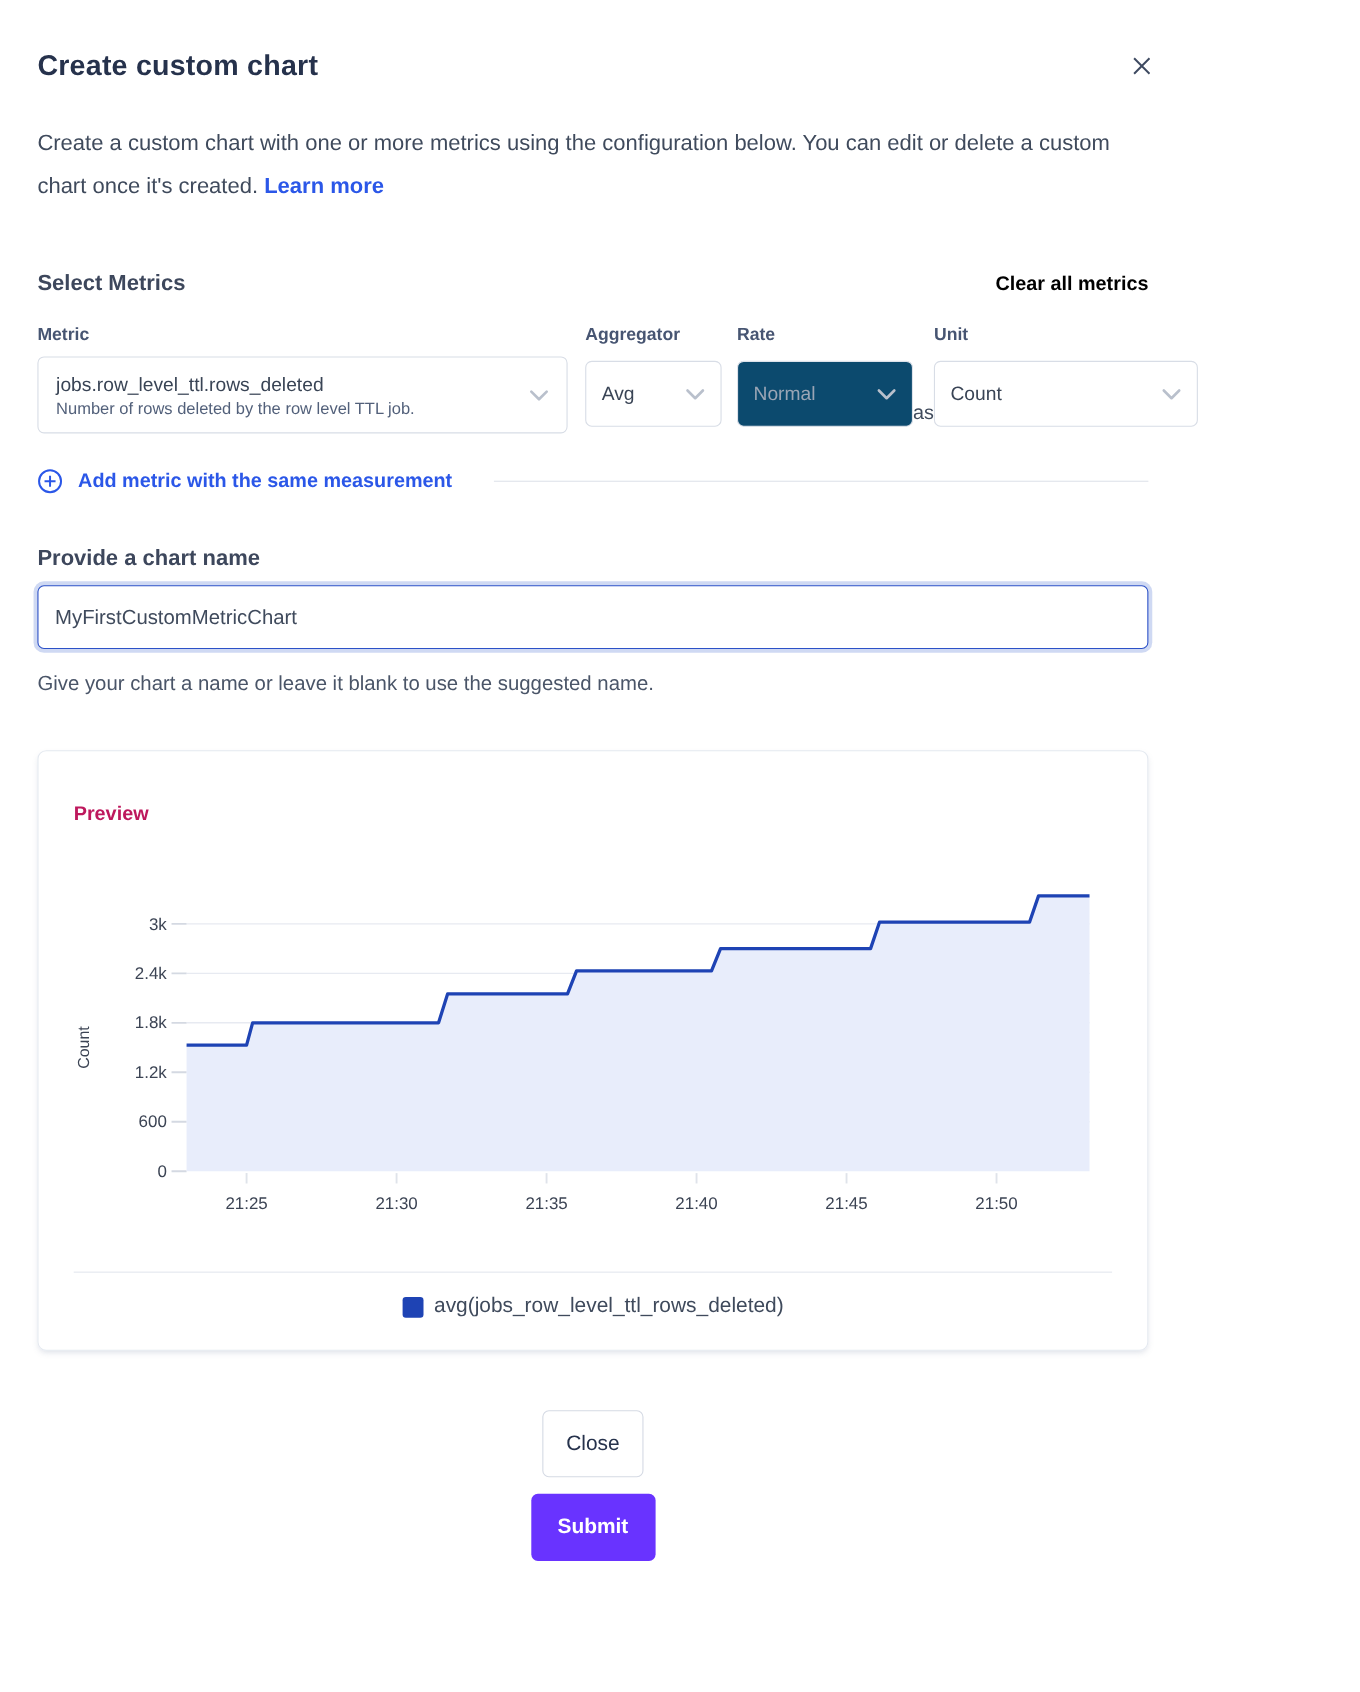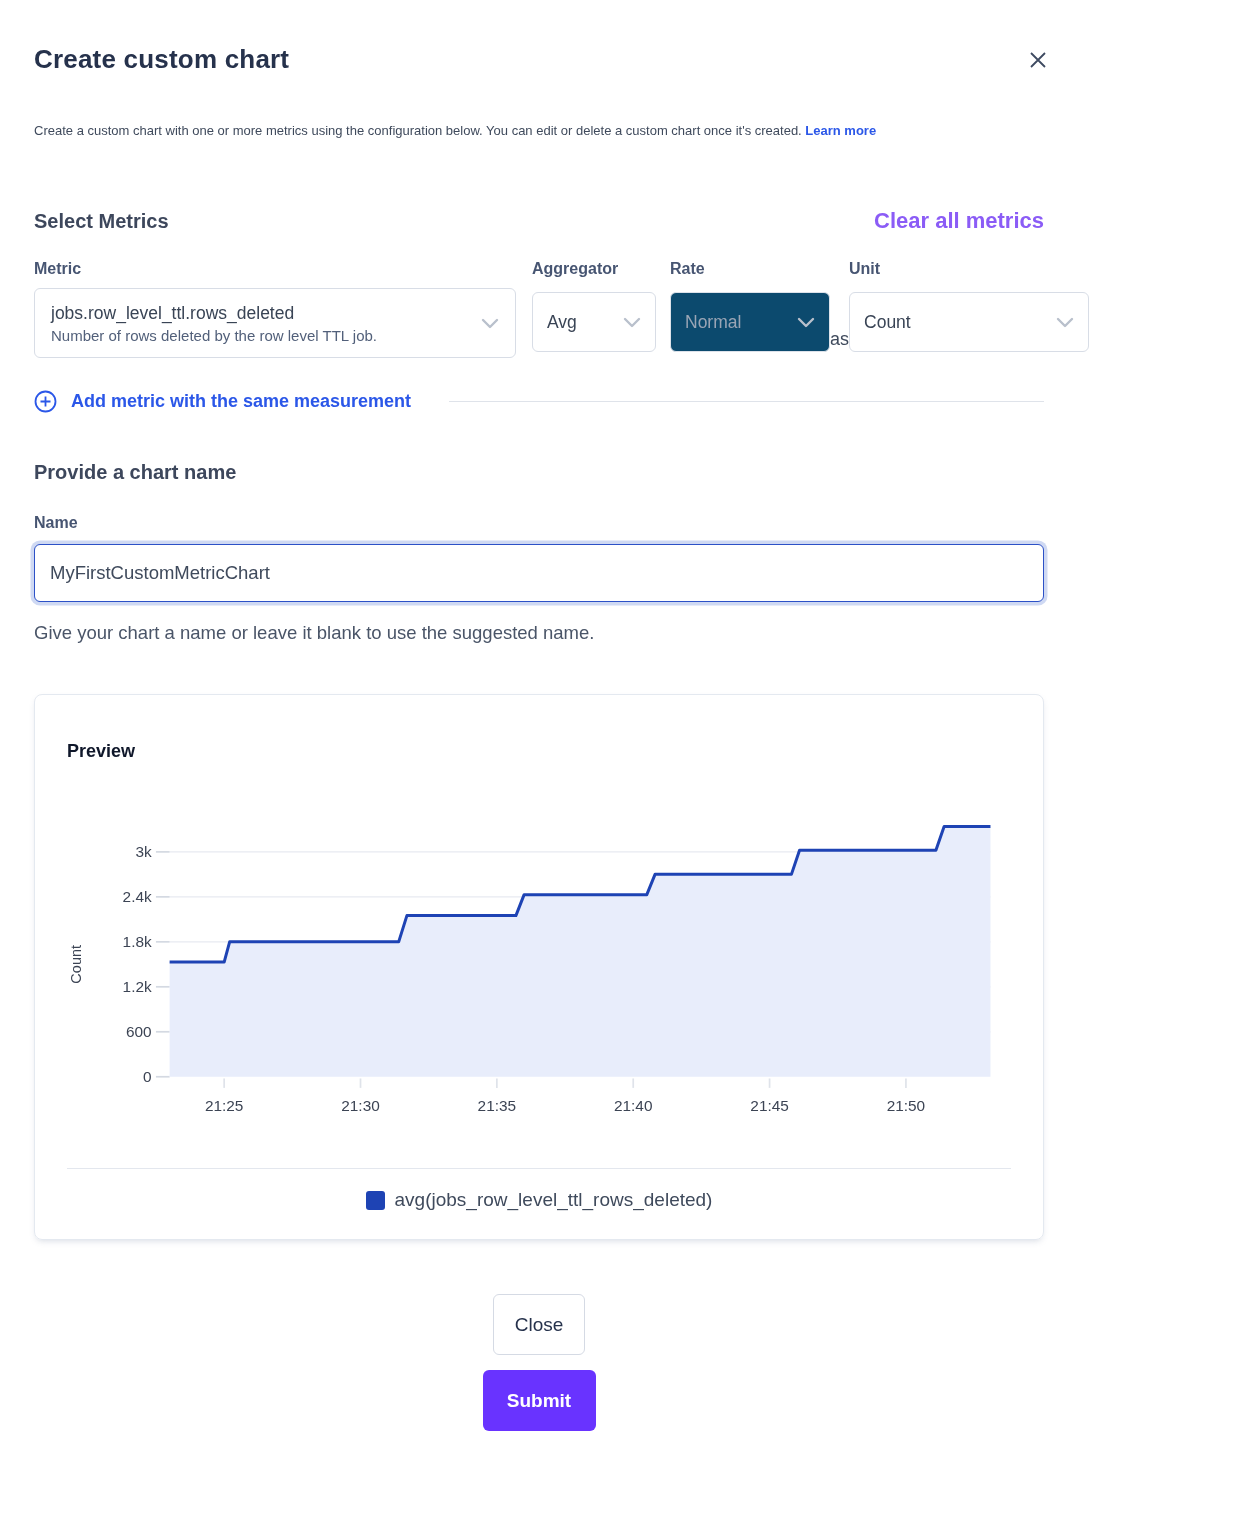--- a/index.html
+++ b/index.html
@@ -12,26 +12,26 @@
   .modal { position: relative; width: 1088px; min-height: 1538px; padding: 44px 44px 36px 34px; }
 
   .close-btn {
     position: absolute; top: 46px; right: 36px;
     width: 28px; height: 28px; border: none; background: transparent; cursor: pointer;
     display: flex; align-items: center; justify-content: center;
   }
 
   h1.title { font-size: 26px; font-weight: 700; color: #26324c; letter-spacing: .2px; }
 
-  p.intro { margin-top: 36px; font-size: 13px; line-height: 39px; color: #3f4a5c; max-width: 1170px; }
+  p.intro { margin-top: 36px; font-size: 20px; line-height: 39px; color: #3f4a5c; max-width: 1170px; }
   a.inline-link { color: #2b57e8; font-weight: 700; text-decoration: none; cursor: pointer; }
 
   .section-head { margin-top: 58px; display: flex; align-items: baseline; justify-content: space-between; }
   .section-head h2 { font-size: 20px; font-weight: 700; color: #3d475c; }
-  .clear-link { font-size: 22px; font-weight: 700; color: #8b5cf6; text-decoration: none; cursor: pointer; }
+  .clear-link { font-size: 18px; font-weight: 700; color: #000000; text-decoration: none; cursor: pointer; }
 
   .metrics-row { margin-top: 26px; display: flex; align-items: flex-start; }
   .col { display: flex; flex-direction: column; }
   .field-label { font-size: 16px; font-weight: 700; color: #475572; margin-bottom: 10px; }
 
   .combo {
     display: flex; align-items: center; justify-content: space-between;
     border: 1px solid #d8dde6; border-radius: 6px; background: #fff; cursor: pointer;
   }
   .metric-combo { width: 482px; height: 70px; padding: 0 16px; }
@@ -59,21 +59,21 @@
     padding: 0 15px; font-size: 18.5px; color: #3f4a5c; outline: none;
     font-family: "Liberation Sans", "DejaVu Sans", sans-serif;
   }
   .helper { margin-top: 20px; font-size: 18.5px; color: #4a5568; }
 
   .preview-card {
     margin-top: 50px; border: 1px solid #e4e9f0; border-radius: 8px;
     box-shadow: 0 3px 6px -2px rgba(125,140,165,0.30);
     padding: 46px 32px 28px 32px;
   }
-  .preview-heading { font-size: 18px; font-weight: 700; color: #0f172a; }
+  .preview-heading { font-size: 18px; font-weight: 700; color: #be185d; }
   .chart-svg { display: block; margin-top: 42px; width: 100%; height: auto; }
   .tick { font-size: 18px; fill: #3c4454; font-family: "Liberation Sans", "DejaVu Sans", sans-serif; }
   .axis-label { font-size: 17px; fill: #3c4454; font-family: "Liberation Sans", "DejaVu Sans", sans-serif; }
   .legend-wrap { margin-top: 46px; border-top: 1px solid #e3e7ee; padding-top: 20px; display: flex; justify-content: center; }
   .legend { display: flex; align-items: center; }
   .legend-swatch { width: 19px; height: 19px; border-radius: 3px; background: #1e43b4; margin-right: 10px; }
   .legend-label { font-size: 19px; color: #3f4a5c; }
 
   .footer { margin-top: 54px; display: flex; justify-content: flex-end; align-items: center; gap: 15px; flex-direction: column; }
   .btn { height: 61px; border-radius: 6px; font-size: 19px; cursor: pointer; font-family: "Liberation Sans", "DejaVu Sans", sans-serif; }
@@ -163,21 +163,20 @@
       <svg width="23" height="23" viewBox="0 0 23 23">
           <circle cx="11.5" cy="11.5" r="10" fill="none" stroke="#2b57e8" stroke-width="1.8"></circle>
           <path d="M11.5 6.5 V16.5 M6.5 11.5 H16.5" stroke="#2b57e8" stroke-width="1.8"></path>
         </svg>
     </span>
     <a class="add-metric-link">Add metric with the same measurement</a>
     <div class="add-rule"></div>
   </div>
 
   <h2 class="name-heading">Provide a chart name</h2>
-  <label class="name-label">Name</label>
   <input class="name-input" type="text" value="MyFirstCustomMetricChart" style="">
   <p class="helper">Give your chart a name or leave it blank to use the suggested name.</p>
 
   <div class="preview-card">
     <h3 class="preview-heading">Preview</h3>
     <svg class="chart-svg" viewBox="0 0 1104 372" preserveAspectRatio="xMidYMid meet">
         <line x1="104" y1="319" x2="120" y2="319" stroke="#d4d9e2" stroke-width="2"></line>
         <text x="99" y="325" text-anchor="end" class="tick">0</text>
         <line x1="120" y1="266.4" x2="1080" y2="266.4" stroke="#e7eaf1" stroke-width="1.5"></line>
         <line x1="104" y1="266.4" x2="120" y2="266.4" stroke="#d4d9e2" stroke-width="2"></line>

